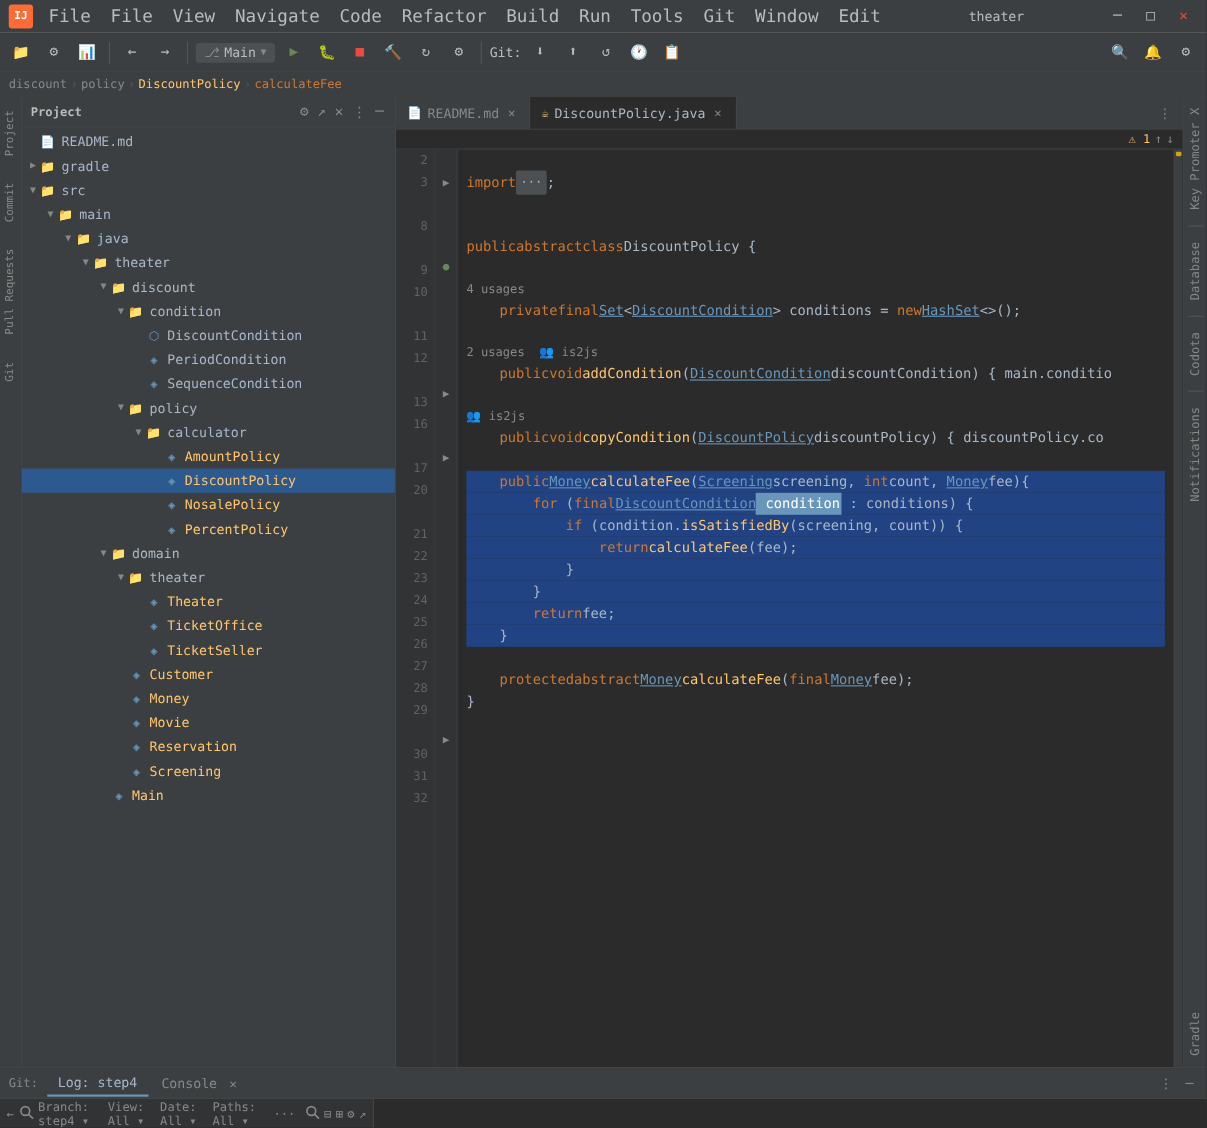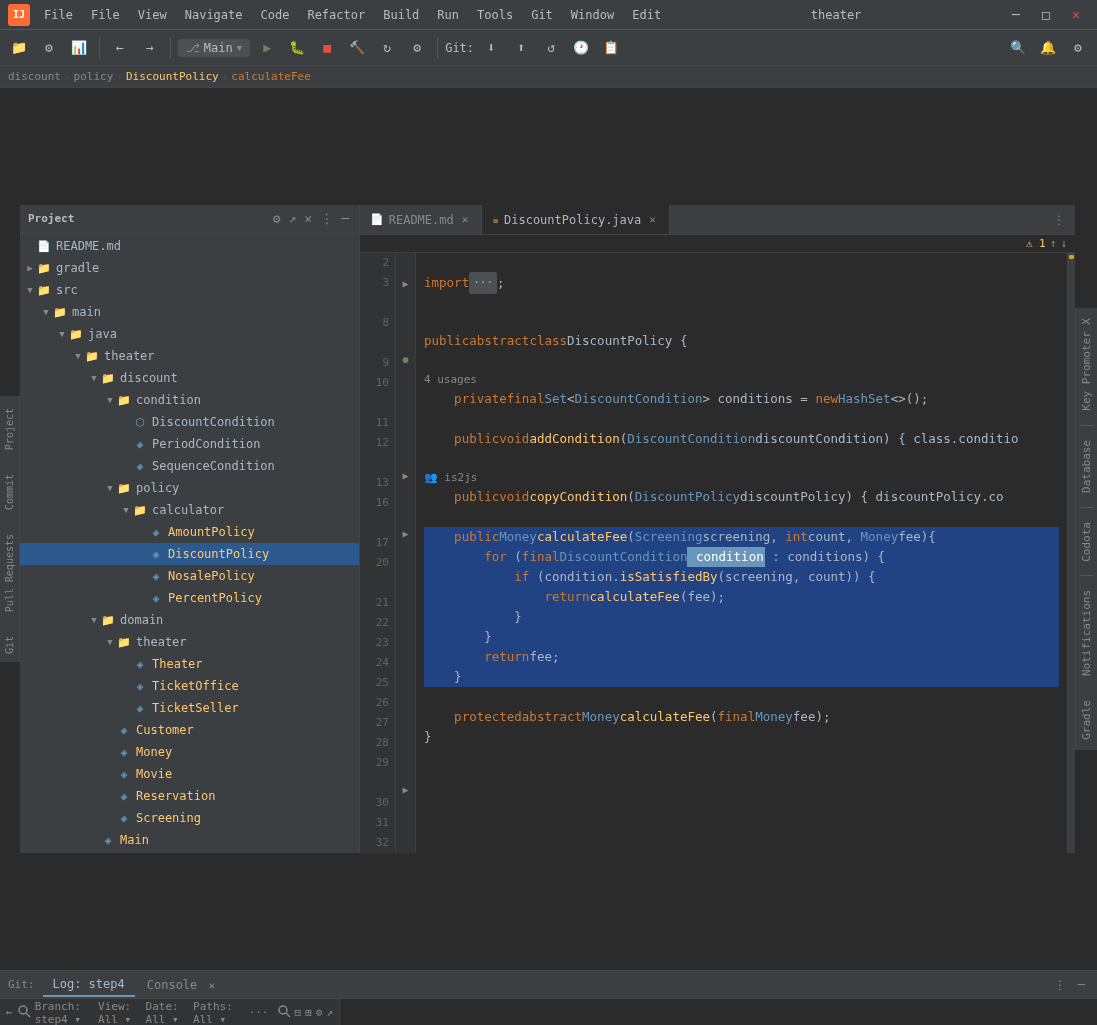--- a/index.html
+++ b/index.html
@@ -1,38 +1,38 @@
 <!DOCTYPE html>
 <html><head>
   <meta charset="utf-8">
   <style>
     * { margin: 0; padding: 0; box-sizing: border-box; }
     body { width: 1097px; height: 1025px; background: #2b2b2b; font-family: 'Consolas', 'Monaco', monospace; font-size: 12px; color: #a9b7c6; overflow: hidden; }
 
     
     .menu-bar { display: flex; align-items: center; height: 30px; background: #3c3f41; border-bottom: 1px solid #555; padding: 0 8px; gap: 2px; justify-content: flex-end; }
     .menu-logo { width: 22px; height: 22px; background: #ff6b35; border-radius: 3px; display: flex; align-items: center; justify-content: center; color: white; font-size: 10px; font-weight: bold; margin-right: 4px; flex-shrink: 0; }
-    .menu-item { padding: 3px 8px; color: #bbb; cursor: pointer; font-size: 12px; border-radius: 3px; }
+    .menu-item { padding: 3px 8px; color: #bbb; cursor: pointer; font-size: 16px; border-radius: 3px; }
     .menu-title { margin-left: auto; color: #bbb; font-size: 12px; }
 
     
     .toolbar { display: flex; align-items: center; height: 36px; background: #3c3f41; border-bottom: 1px solid #444; padding: 0 6px; gap: 4px; }
     .toolbar-btn { width: 26px; height: 26px; display: flex; align-items: center; justify-content: center; border-radius: 3px; cursor: pointer; color: #bbb; font-size: 13px; }
     .toolbar-separator { width: 1px; height: 20px; background: #555; margin: 0 3px; }
     .branch-selector { display: flex; align-items: center; background: #4c5052; border-radius: 3px; padding: 2px 8px; cursor: pointer; color: #bbb; font-size: 12px; gap: 4px; }
     .git-info { display: flex; align-items: center; gap: 4px; color: #bbb; font-size: 12px; }
 
     
     .breadcrumb { display: flex; align-items: center; height: 22px; background: #3c3f41; border-bottom: 1px solid #444; padding: 0 8px; font-size: 11px; color: #888; gap: 3px; }
     .breadcrumb-sep { color: #555; }
     .breadcrumb-item { color: #888; cursor: pointer; }
     .breadcrumb-item.current { color: #cc7832; }
 
     
-    .main-area { display: flex; height: calc(1025px - 30px - 36px - 22px - 25px - 30px); align-items: center; }
+    .main-area { display: flex; height: calc(1025px - 30px - 36px - 22px - 25px - 30px); }
 
     
     .sidebar { width: 340px; background: #3c3f41; border-right: 1px solid #444; display: flex; flex-direction: column; overflow: hidden; flex-shrink: 0; }
     .sidebar-header { display: flex; align-items: center; height: 28px; padding: 0 8px; border-bottom: 1px solid #444; }
     .sidebar-title { font-size: 11px; color: #bbb; font-weight: bold; }
     .sidebar-controls { margin-left: auto; display: flex; gap: 4px; }
     .sidebar-ctrl-btn { color: #888; font-size: 13px; cursor: pointer; padding: 2px; }
 
     .tree { overflow-y: auto; flex: 1; padding: 2px 0; }
     .tree-item { display: flex; align-items: center; height: 22px; padding-left: 4px; cursor: pointer; white-space: nowrap; }
@@ -61,21 +61,21 @@
     .code-editor { flex: 1; overflow: hidden; display: flex; flex-direction: column; background: #2b2b2b; position: relative; }
     .code-content { flex: 1; overflow: auto; display: flex; }
     .line-numbers { width: 36px; background: #313335; border-right: 1px solid #3c3f41; text-align: right; padding: 0 6px; color: #606366; font-size: 12px; line-height: 20px; flex-shrink: 0; user-select: none; }
     .line-number { height: 20px; display: flex; align-items: center; justify-content: flex-end; font-size: 11px; }
     .code-lines { flex: 1; padding: 0 8px; line-height: 20px; }
     .code-line { height: 20px; display: flex; align-items: center; white-space: pre; font-size: 12.5px; }
     .code-line.highlighted { background: #214283; }
 
     
     .kw { color: #cc7832; }
-    .type { color: #6897bb; }
+    .type { color: #6897bb; text-decoration: underline; }
     .method { color: #ffc66d; }
 
     
     .left-tabs { width: 20px; background: #3c3f41; display: flex; flex-direction: column; align-items: center; padding-top: 4px; gap: 8px; border-right: 1px solid #444; }
     .left-tab { writing-mode: vertical-rl; text-orientation: mixed; transform: rotate(180deg); font-size: 10px; color: #888; cursor: pointer; padding: 8px 3px; white-space: nowrap; }
 
     
     .bottom-panel { height: 200px; background: #2b2b2b; border-top: 1px solid #444; display: flex; flex-direction: column; }
     .bottom-tabs { display: flex; align-items: center; height: 28px; background: #3c3f41; border-bottom: 1px solid #444; padding: 0 8px; gap: 2px; }
     .bottom-tab { padding: 4px 10px; font-size: 12px; color: #888; cursor: pointer; }
@@ -497,22 +497,23 @@
           <div class="code-line"><span class="kw">public</span> <span class="kw">abstract</span> <span class="kw">class</span> <span style="color:#a9b7c6;">DiscountPolicy</span> {</div>
 
           <div class="code-line">&nbsp;</div>
 
           <div class="hint-row"><span style="color:#888; font-size:11px;">4 usages</span></div>
 
           <div class="code-line">&nbsp;&nbsp;&nbsp;&nbsp;<span class="kw">private</span> <span class="kw">final</span> <span class="type">Set</span>&lt;<span class="type">DiscountCondition</span>&gt; <span style="color:#a9b7c6;">conditions</span> = <span class="kw">new</span> <span class="type">HashSet</span>&lt;&gt;();</div>
 
           <div class="code-line">&nbsp;</div>
 
-
-          <div class="code-line">&nbsp;&nbsp;&nbsp;&nbsp;<span class="kw">public</span> <span class="kw">void</span> <span class="method">addCondition</span>(<span class="type">DiscountCondition</span> <span style="color:#a9b7c6;">discountCondition</span>) { <span style="color:#a9b7c6;">class.conditio</span></div>
+          <div class="hint-row"><span style="color:#888; font-size:11px;">2 usages &nbsp;</span><span style="color:#6897bb;">👥</span><span style="color:#888;"> is2js</span></div>
+
+          <div class="code-line">&nbsp;&nbsp;&nbsp;&nbsp;<span class="kw">public</span> <span class="kw">void</span> <span class="method">addCondition</span>(<span class="type">DiscountCondition</span> <span style="color:#a9b7c6;">discountCondition</span>) { <span style="color:#a9b7c6;">main.conditio</span></div>
 
           <div class="code-line">&nbsp;</div>
 
           <div class="hint-row"><span style="color:#6897bb;">👥</span><span style="color:#888;"> is2js</span></div>
 
           <div class="code-line">&nbsp;&nbsp;&nbsp;&nbsp;<span class="kw">public</span> <span class="kw">void</span> <span class="method">copyCondition</span>(<span class="type">DiscountPolicy</span> <span style="color:#a9b7c6;">discountPolicy</span>) { <span style="color:#a9b7c6;">discountPolicy.co</span></div>
 
           <div class="code-line">&nbsp;</div>
 
 

